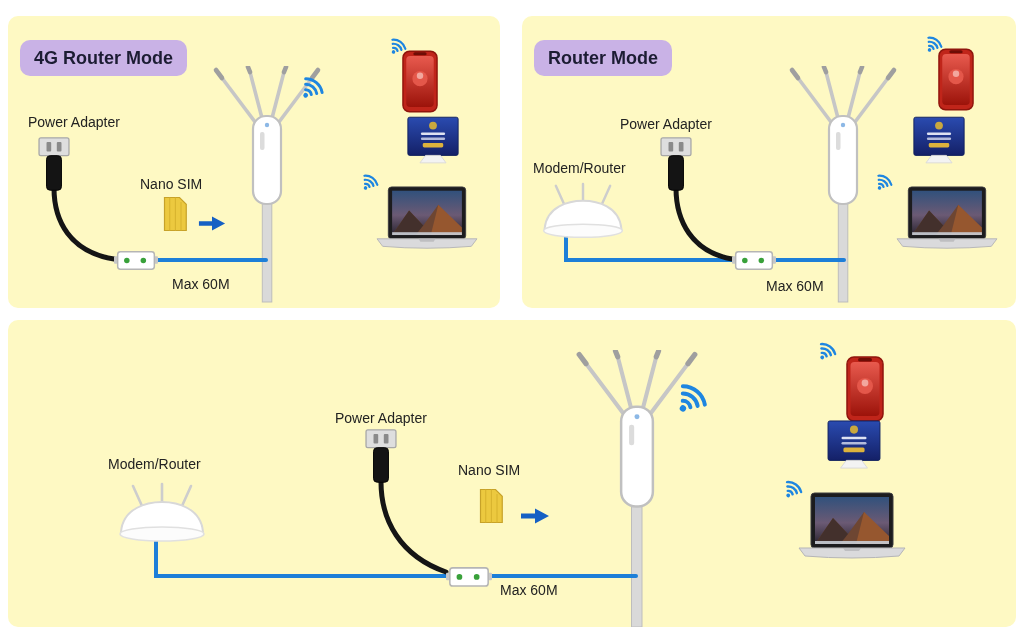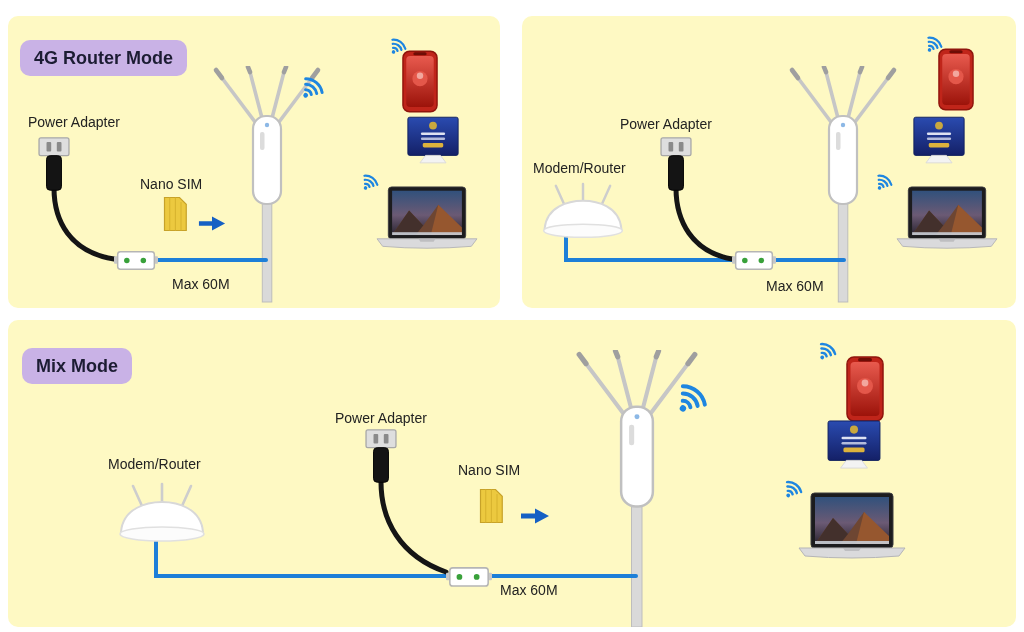--- a/index.html
+++ b/index.html
@@ -158,20 +158,21 @@
       <use href="#sym-modem" x="14" y="166" width="94" height="60"></use>
       <use href="#sym-adapter" x="133" y="120" width="42" height="58"></use>
       <use href="#sym-injector" x="210" y="228" width="44" height="32"></use>
       <use href="#sym-router" x="256" y="50" width="130" height="150"></use>
       <use href="#sym-wifi" x="400" y="18" width="22" height="22" style="color:#1e86e0" transform="rotate(35 411 29)"></use>
       <use href="#sym-phone" x="416" y="32" width="36" height="63"></use>
       <use href="#sym-portal" x="390" y="100" width="54" height="49"></use>
       <use href="#sym-wifi" x="350" y="156" width="22" height="22" style="color:#1e86e0" transform="rotate(35 361 167)"></use>
       <use href="#sym-laptop" x="372" y="170" width="106" height="66"></use>
     </svg>
+    <div class="badge">Router Mode</div>
     <div class="lbl" style="left:98px;top:100px">Power Adapter</div>
     <div class="lbl" style="left:11px;top:144px">Modem/Router</div>
     <div class="lbl" style="left:244px;top:262px">Max 60M</div>
   </section>
 
   <section class="panel" style="left:8px;top:320px;width:1008px;height:307px">
     <svg class="art" width="1008" height="307" viewBox="0 0 1008 307">
       <rect class="pole" x="623.5" y="130" width="10.5" height="177"></rect>
       <path class="cable-blue" d="M148 220 V256 H438"></path>
       <path class="cable-black" d="M373 162 C373 200 392 236 438 252"></path>
@@ -182,20 +183,19 @@
       <use href="#sym-arrow" x="512" y="186" width="30" height="20"></use>
       <use href="#sym-injector" x="438" y="240" width="46" height="33"></use>
       <use href="#sym-router" x="555" y="30" width="148" height="170"></use>
       <use href="#sym-wifi" x="662" y="60" width="40" height="40" style="color:#1e86e0" transform="rotate(40 682 80)"></use>
       <use href="#sym-wifi" x="806" y="20" width="24" height="24" style="color:#1e86e0" transform="rotate(35 818 32)"></use>
       <use href="#sym-phone" x="838" y="36" width="38" height="66"></use>
       <use href="#sym-portal" x="818" y="100" width="56" height="50"></use>
       <use href="#sym-wifi" x="772" y="158" width="24" height="24" style="color:#1e86e0" transform="rotate(35 784 170)"></use>
       <use href="#sym-laptop" x="788" y="172" width="112" height="70"></use>
     </svg>
-    <div class="badge" style="left:14px;top:28px">Mix Mode</div>
     <div class="lbl" style="left:100px;top:136px">Modem/Router</div>
     <div class="lbl" style="left:327px;top:90px">Power Adapter</div>
     <div class="lbl" style="left:450px;top:142px">Nano SIM</div>
     <div class="lbl" style="left:492px;top:262px">Max 60M</div>
   </section>
 
 </div>
 
 </body></html>

